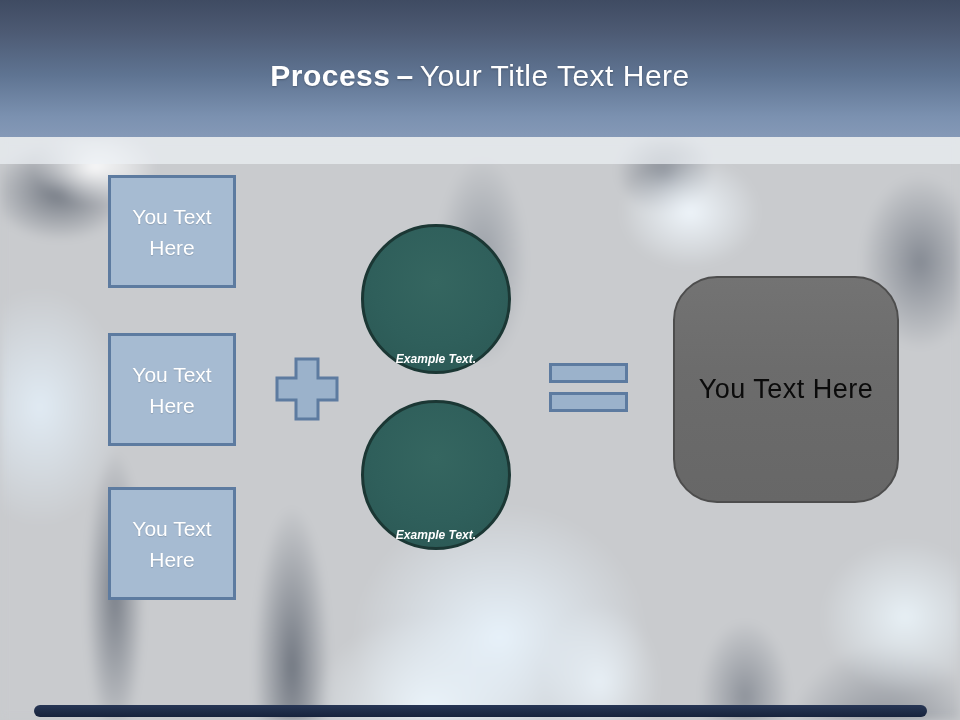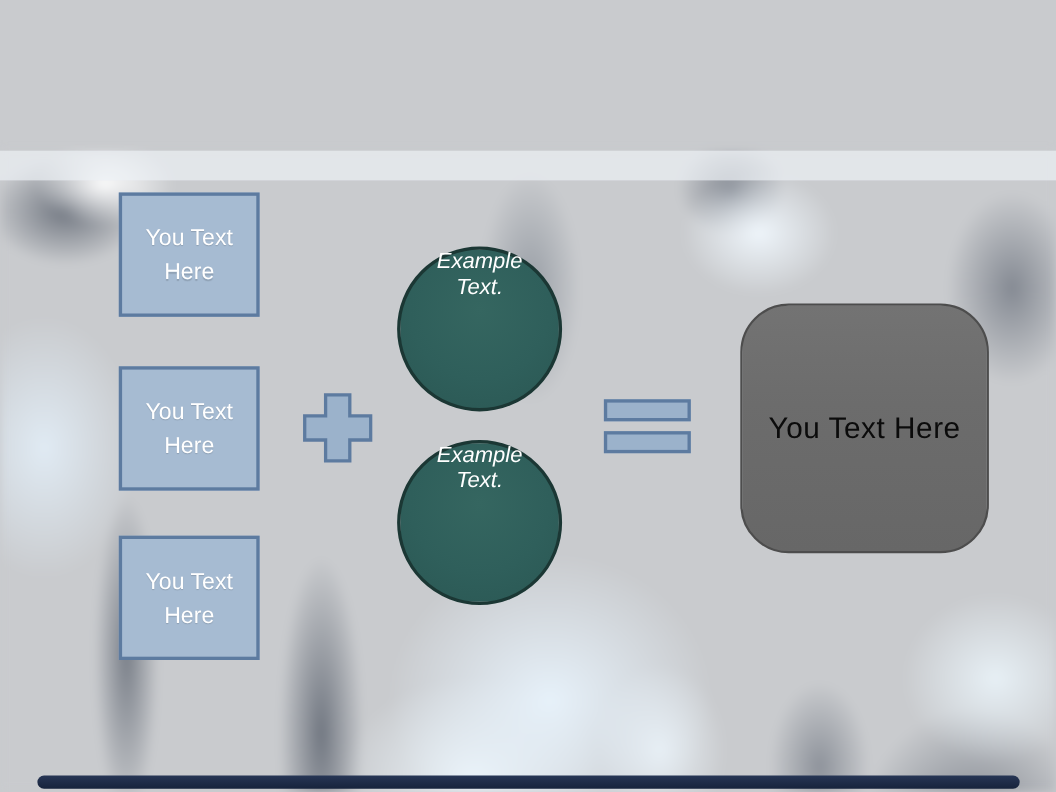--- a/index.html
+++ b/index.html
@@ -63,22 +63,22 @@
   .eq-bar{
     position:absolute;left:0;width:79px;height:20px;box-sizing:border-box;
     background:#9bb2cb;border:3px solid #5d7ba0;
   }
   .eq-top{top:0;} .eq-bottom{top:29px;}
   
   .circle{
     position:absolute;width:150px;height:150px;border-radius:50%;
     background:radial-gradient(circle at 50% 38%,#356660 0%,#2f5f5b 55%,#2a5753 100%);
     border:3px solid #1b3734;box-sizing:border-box;
-    display:flex;align-items:flex-start;justify-content:center;text-align:center;
-    color:#ffffff;font-size:20px;font-weight:400;font-style:italic;line-height:23px;
+    display:flex;align-items:flex-end;justify-content:center;text-align:center;
+    color:#ffffff;font-size:12px;font-weight:700;font-style:italic;line-height:23px;
   }
   .circle .lbl{width:86px;}
   .circle-1{left:361px;top:224px;}
   .circle-2{left:361px;top:400px;}
   
   .result-box{
     position:absolute;left:673px;top:276px;width:226px;height:227px;
     background:linear-gradient(to bottom,#737373 0%,#6c6c6c 40%,#676767 100%);
     border:2px solid #4d4d4d;border-radius:44px;box-sizing:border-box;
     display:flex;align-items:center;justify-content:center;
@@ -92,20 +92,23 @@
   }
 </style>
 </head>
 <body>
 
 <div class="slide">
 
   <div class="bg-photo"></div>
   <div class="bg-band"></div>
 
+  <header class="header">
+    <h1 class="title"><span class="bold">Process</span><span class="dash">–</span><span>Your Title Text Here</span></h1>
+  </header>
 
   <div class="input-box box-1">
     <span class="lbl">You Text Here</span>
   </div>
   <div class="input-box box-2">
     <span class="lbl">You Text Here</span>
   </div>
   <div class="input-box box-3">
     <span class="lbl">You Text Here</span>
   </div>

